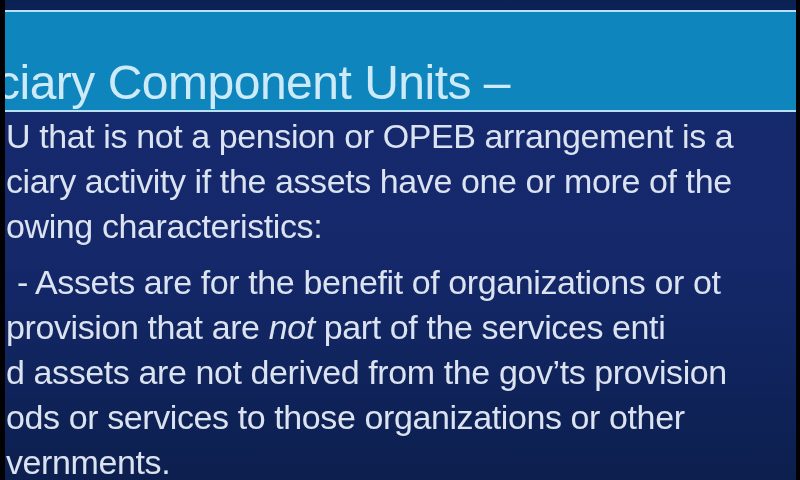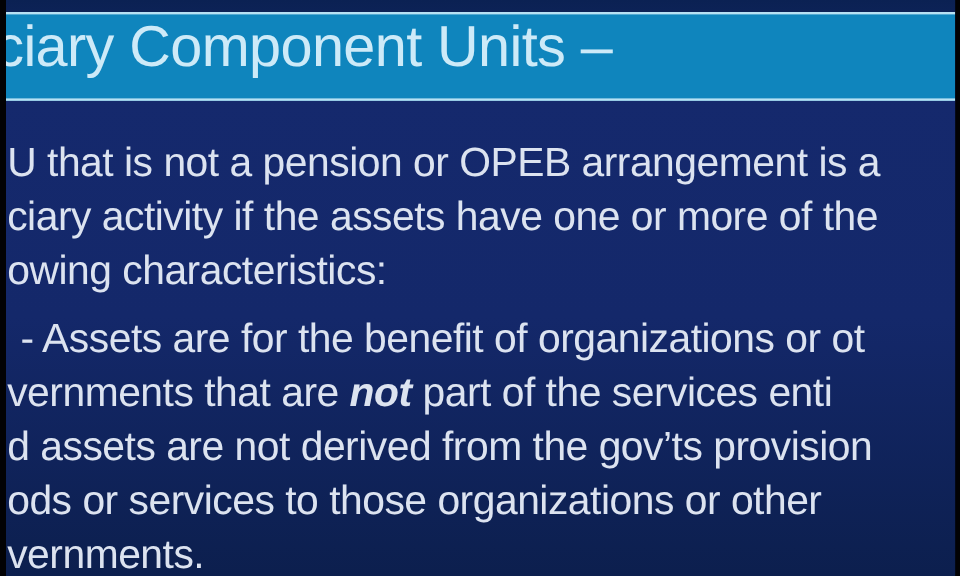--- a/index.html
+++ b/index.html
@@ -23,27 +23,27 @@
     z-index: 10;
   }
   .letterbox.left  { left: 0;  width: 5px; }
   .letterbox.right { right: 0; width: 4px; }
 
   .banner {
     position: absolute;
     left: 5px;
     right: 4px;
     top: 10px;
-    height: 74px;
+    height: 102px;
     box-sizing: border-box;
     background: #0f85bd;
     border-top: 2px solid #b7e1f3;
     border-bottom: 2px solid #b7e1f3;
     display: flex;
-    align-items: flex-start;
+    align-items: flex-end;
     overflow: visible;
   }
   .title {
     color: #cdeaf8;
     font-size: 48px;
     font-weight: 400;
     letter-spacing: -0.5px;
     white-space: nowrap;
     margin-left: -9px;
   }
@@ -57,42 +57,42 @@
     font-size: 34px;
     line-height: 45px;
     letter-spacing: -0.4px;
     white-space: nowrap;
   }
   .para { margin: 0; }
   .para2 { margin-top: 11px; }
   .line { height: 45px; }
   .line.indent { padding-left: 11px; }
   .em {
-    font-weight: bold;
+    font-weight: normal;
     font-style: italic;
   }
 </style>
 </head>
 <body>
 
 <div class="slide">
 
   <div class="banner">
     <div class="title">ciary Component Units –</div>
   </div>
 
   <div class="body-text">
     <div class="para">
       <div class="line">U that is not a pension or OPEB arrangement is a</div>
       <div class="line">ciary activity if the assets have one or more of the</div>
       <div class="line">owing characteristics:</div>
     </div>
     <div class="para para2">
       <div class="line indent">- Assets are for the benefit of organizations or ot</div>
-      <div class="line"><span>vernments that are </span><span class="em">not</span><span> part of the services enti</span></div>
+      <div class="line"><span>provision that are </span><span class="em">not</span><span> part of the services enti</span></div>
       <div class="line">d assets are not derived from the gov’ts provision</div>
       <div class="line">ods or services to those organizations or other</div>
       <div class="line">vernments.</div>
     </div>
   </div>
 
   <div class="letterbox left"></div>
   <div class="letterbox right"></div>
 
 </div>

